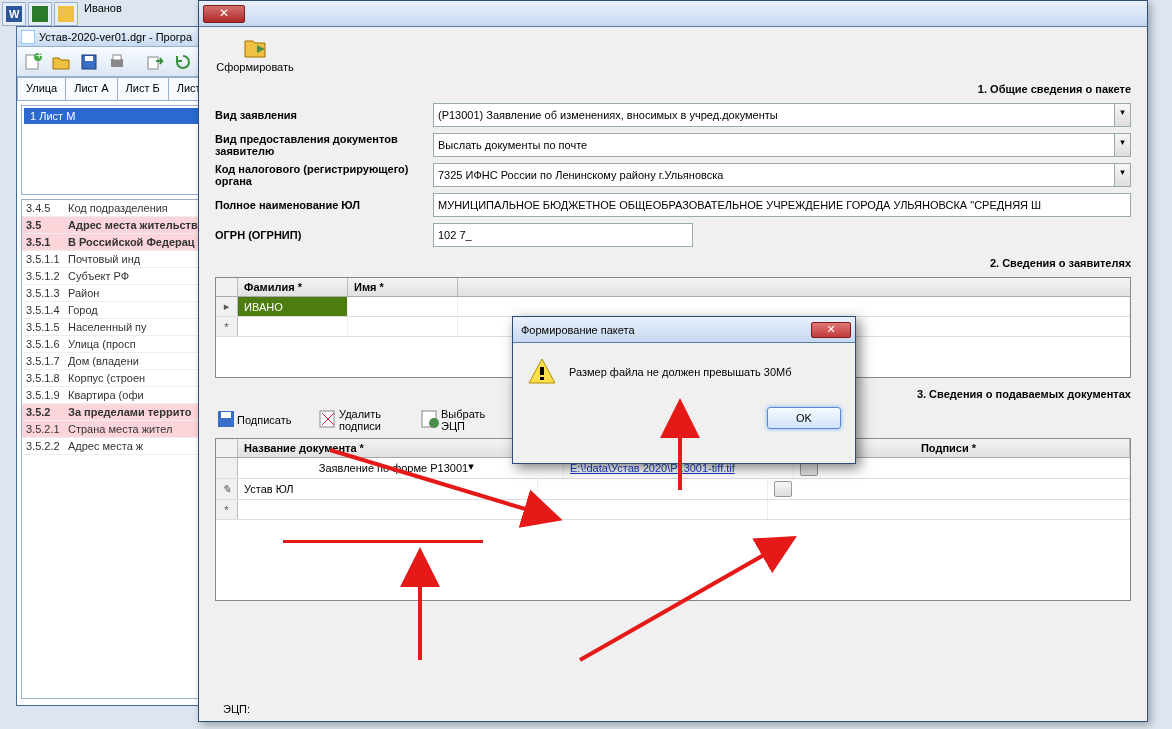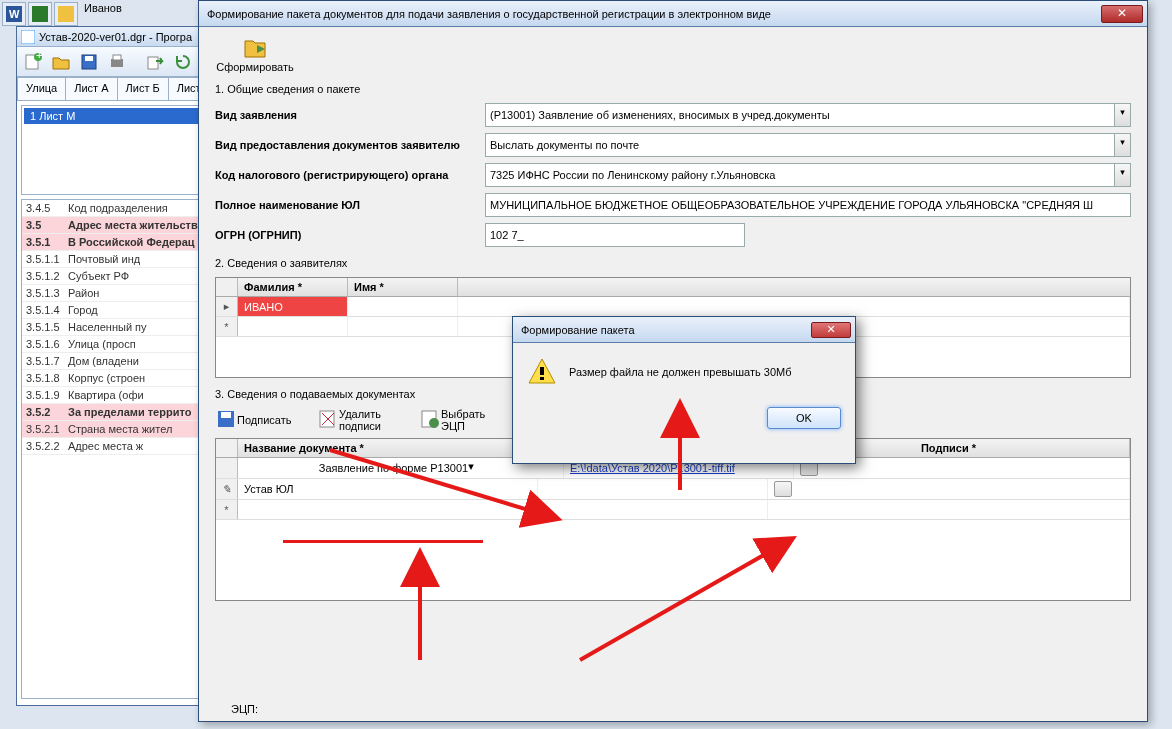--- a/index.html
+++ b/index.html
@@ -31,44 +31,44 @@
   .modal-title { height:26px; background: linear-gradient(#eaf1fb,#c5d8f0); display:flex; align-items:center; justify-content:space-between; padding:0 4px; border-bottom:1px solid #5a7da8; }
   .modal-title-text { color:#000; padding-left:4px; }
   .close-btn { width:42px; height:18px; background:linear-gradient(#d66f6f,#b02a2a); color:#fff; text-align:center; border:1px solid #7a1c1c; border-radius:2px; font-size:12px; line-height:14px; cursor:pointer; }
   
   .modal-body { padding: 8px 16px; height: calc(100% - 26px); overflow:hidden; position:relative; }
   
   .form-action { display:flex; flex-direction:column; align-items:center; width:80px; margin-bottom:8px; cursor:pointer; }
   .form-action .bigicon { width:24px; height:24px; margin-bottom:2px; }
   .form-action .lbl { color:#000; }
   
-  .sect-title { font-weight:normal; margin: 10px 0 8px 0; }
+  .sect-title { font-weight:bold; margin: 10px 0 8px 0; text-align: right; }
   
   .form-row { display:flex; align-items:center; margin-bottom:6px; }
-  .form-label { width:270px; font-weight:bold; }
+  .form-label { width:218px; font-weight:bold; }
   .form-field { flex:1; border:1px solid #9aa; background:#fff; height:24px; padding:2px 4px; display:flex; align-items:center; position:relative; }
   .form-field .dd { position:absolute; right:0; top:0; width:16px; height:100%; border-left:1px solid #9aa; background:linear-gradient(#f7f7f7,#ddd); text-align:center; font-size:9px; line-height:16px; cursor:pointer; }
   
   
   .grid { border:1px solid #888; background:#fff; margin-top:4px; }
   .grid-head { display:flex; background:linear-gradient(#f4f4f4,#e0e0e0); border-bottom:1px solid #aaa; }
   .grid-head .gh { padding:3px 6px; border-right:1px solid #bbb; font-weight:bold; }
   .grid-row { display:flex; border-bottom:1px solid #ddd; min-height:20px; align-items:stretch; }
   .grid-row .gc { padding:2px 6px; border-right:1px solid #eee; display:flex; align-items:center; }
   .grid-rowhead { width:22px; background:#f0f0f0; border-right:1px solid #bbb; text-align:center; font-size:11px; color:#555; display:flex; align-items:center; justify-content:center; }
-  .sel { background:#ef4444; color:#fff; }
+  .sel { background:#4d7c0f; color:#fff; }
   
   .doc-toolbar { display:flex; gap:18px; margin-top:4px; }
   .doc-toolbar .dt-item { display:flex; flex-direction:row; align-items:center; width:84px; cursor:pointer; }
   .doc-toolbar .dt-item .dticon { width:22px; height:22px; margin-bottom:2px; }
   
   .filelink { color:#1a3fc7; text-decoration:underline; cursor:pointer; }
   .sigbtn { width:18px; height:16px; background:linear-gradient(#f7f7f7,#ddd); border:1px solid #999; border-radius:2px; cursor:pointer; }
   
-  .footer { position:absolute; bottom:6px; left:32px; }
+  .footer { position:absolute; bottom:6px; left:24px; }
   
   
   .inner-dialog { position:absolute; top:316px; left:512px; width:344px; height:148px; background:#f0f0f0; border:1px solid #2b4d7a; box-shadow:4px 4px 12px rgba(0,0,0,0.5); z-index:50; }
   .inner-dialog-title { height:26px; background:linear-gradient(#eaf1fb,#c5d8f0); display:flex; align-items:center; justify-content:space-between; padding:0 4px; border-bottom:1px solid #5a7da8; }
   .id-close { width:40px; height:16px; background:linear-gradient(#e07676,#c23b3b); border:1px solid #7a1c1c; border-radius:2px; color:#fff; text-align:center; font-size:11px; line-height:13px; cursor:pointer; }
   .inner-body { padding:14px; }
   .inner-msg { display:flex; align-items:center; gap:12px; margin-bottom:20px; }
   .warn-icon { width:30px; height:30px; }
   .ok-btn { width:74px; height:22px; background:linear-gradient(#f7fbff,#cfe3fb); border:1px solid #5a8bd0; border-radius:3px; float:right; cursor:pointer; box-shadow:0 0 4px #7bb0ff; text-align:center; line-height:20px; }
   
@@ -223,21 +223,20 @@
       </div>
       <div class="tree-row ">
         <span class="num">3.5.2.2</span>
         <span class="txt">Адрес места ж</span>
       </div>
     </div>
 </div>
 
 <div class="modal">
   <div class="modal-title">
-    <span class="modal-title-text">Формирование пакета документов для подачи заявления о государственной регистрации в электронном виде</span>
     <span class="close-btn">✕</span>
   </div>
   <div class="modal-body">
     <div class="form-action">
       <span class="bigicon">
           <svg width="24" height="24">
             <path d="M2 6h8l2 2h10v14H2z" fill="#f0c040" stroke="#a07000"></path>
             <path d="M14 10l8 4-8 4z" fill="#4a8f4a"></path>
           </svg>
         </span>

